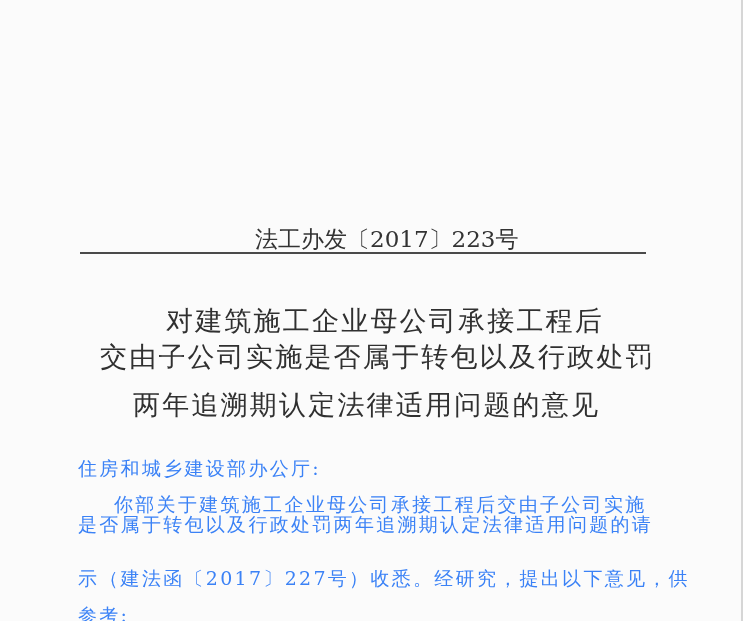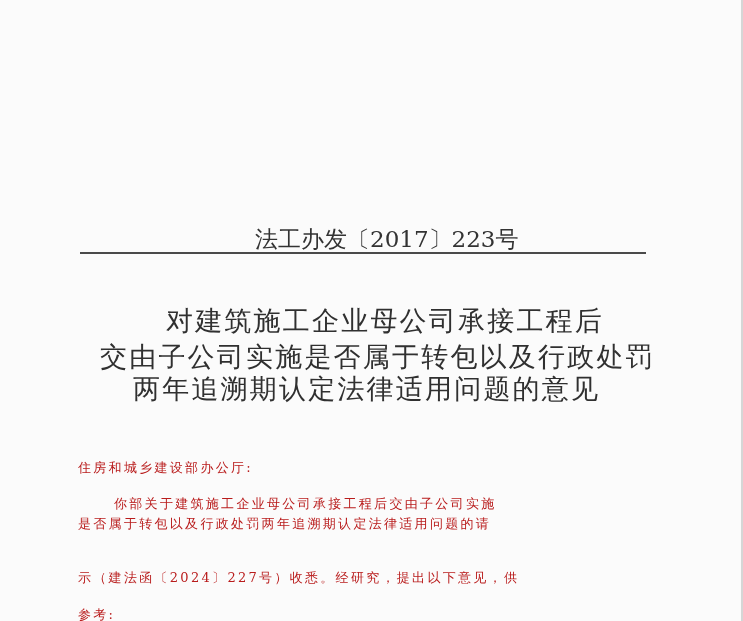--- a/index.html
+++ b/index.html
@@ -74,35 +74,35 @@
       position: absolute;
       white-space: nowrap;
       font-family: "DejaVu Sans", "Liberation Sans", sans-serif;
       font-size: 27px;
       line-height: 34px;
       color: #303030;
       letter-spacing: 2.2px;
     }
     .subject-line-1 { left: 150px; top: 0px; margin-left: 16px; }
     .subject-line-2 { left: 100px; top: 36px; }
-    .subject-line-3 { left: 133px; top: 68px; }
+    .subject-line-3 { left: 133px; top: 84px; }
     .body-block {
       position: absolute;
       left: 78px;
       top: 454px;
       width: 570px;
     }
     .body-line {
       position: absolute;
       left: 0;
       white-space: nowrap;
-      font-size: 13px;
+      font-size: 19px;
       line-height: 28px;
       letter-spacing: 2.3px;
-      color: #b91c1c;
+      color: #3b82f6;
     }
     .addressee { top: 0px; }
     .para-line-1 { top: 36px; left: 36px; }
     .para-line-2 { top: 56px; }
     .para-line-3 { top: 110px; }
     .para-line-4 { top: 147px; }
   </style>
 </head>
 <body>
 
@@ -117,18 +117,18 @@
   <div class="subject">
     <div class="subject-line subject-line-1">对建筑施工企业母公司承接工程后</div>
     <div class="subject-line subject-line-2">交由子公司实施是否属于转包以及行政处罚</div>
     <div class="subject-line subject-line-3">两年追溯期认定法律适用问题的意见</div>
   </div>
 
   <div class="body-block">
     <div class="body-line addressee">住房和城乡建设部办公厅:</div>
     <div class="body-line para-line-1">你部关于建筑施工企业母公司承接工程后交由子公司实施</div>
     <div class="body-line para-line-2">是否属于转包以及行政处罚两年追溯期认定法律适用问题的请</div>
-    <div class="body-line para-line-3">示（建法函〔2024〕227号）收悉。经研究，提出以下意见，供</div>
+    <div class="body-line para-line-3">示（建法函〔2017〕227号）收悉。经研究，提出以下意见，供</div>
     <div class="body-line para-line-4">参考:</div>
   </div>
 
   <div class="right-edge"></div>
 </div>
 
 </body></html>

